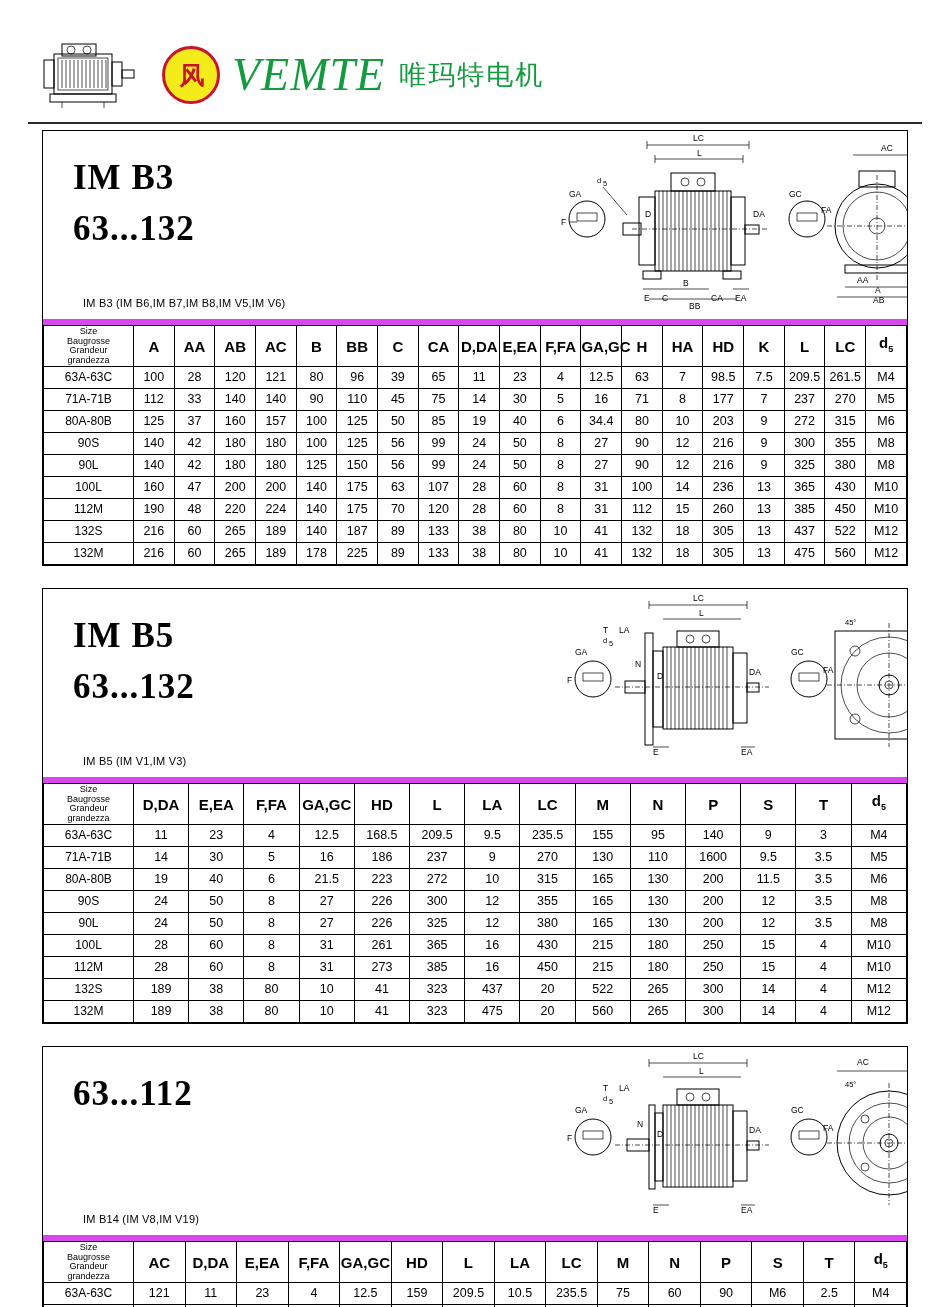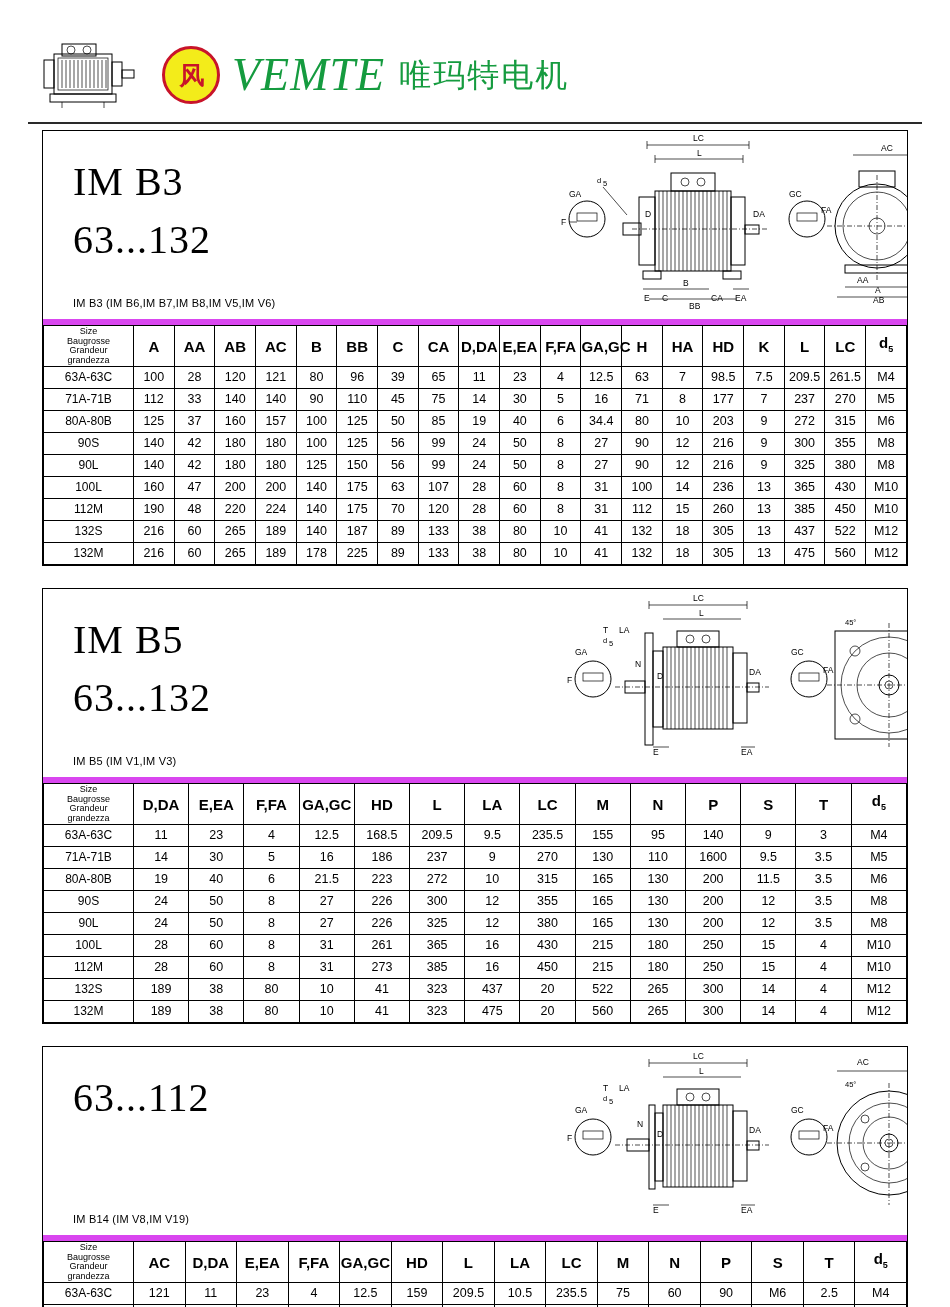--- a/index.html
+++ b/index.html
@@ -58,21 +58,21 @@
     font-family: "Liberation Serif", serif;
     font-style: italic;
     font-weight: normal;
     font-size: 46px;
     color: #159b3f;
     letter-spacing: 1px;
     line-height: 1;
   }
   .brand-cn {
     font-family: Liberation Serif, serif;
-    font-size: 32px;
+    font-size: 27px;
     color: #159b3f;
     margin-left: 14px;
     letter-spacing: 2px;
     line-height: 1;
   }
   .header-rule {
     position: absolute;
     left: 28px;
     right: 28px;
     bottom: 6px;
@@ -94,28 +94,28 @@
     min-height: 188px;
   }
   .title-col {
     width: 255px;
     padding: 22px 0 0 30px;
     box-sizing: border-box;
     position: relative;
   }
   .im-title {
     font-family: "Liberation Serif", serif;
-    font-weight: normal;
-    font-size: 40px;
+    font-weight: bold;
+    font-size: 35px;
     letter-spacing: 1px;
     line-height: 1.45;
   }
   .im-sub {
     position: absolute;
-    left: 30px;
+    left: 40px;
     bottom: 10px;
     font-size: 11px;
     font-family: "Liberation Sans", sans-serif;
     letter-spacing: .2px;
   }
   .draw-col {
     flex: 1;
     position: relative;
   }
   .draw-col svg { display: block; }

